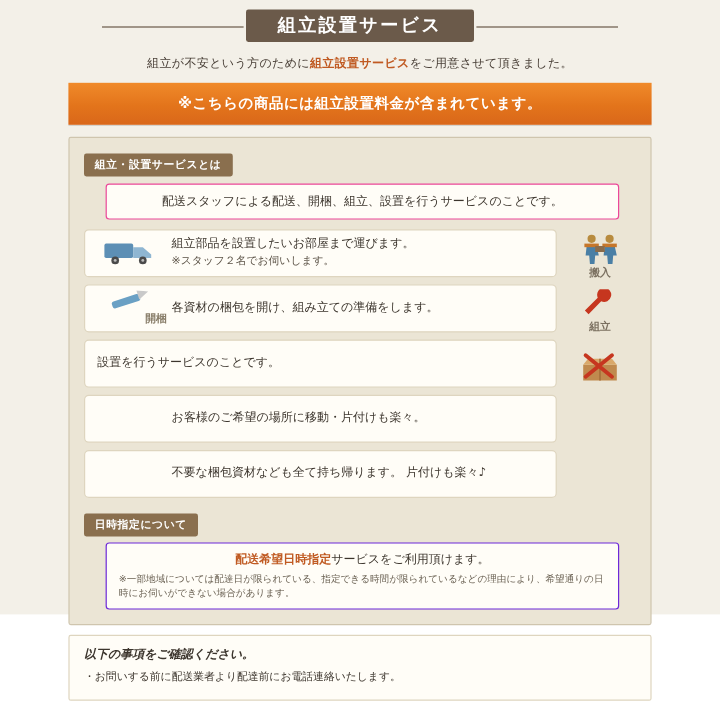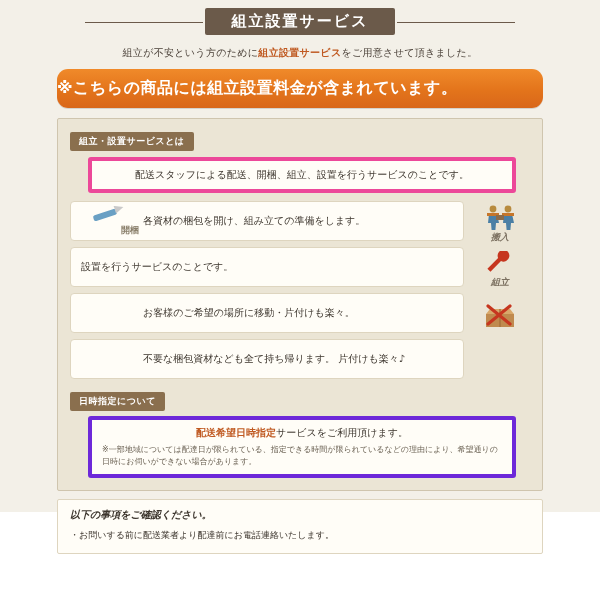--- a/index.html
+++ b/index.html
@@ -49,25 +49,25 @@
     letter-spacing: .3px;
   }
   .subtitle .accent { color: #c05a22; font-weight: bold; }
 
   
   .banner {
     width: 486px;
     margin: 0 auto;
     background: linear-gradient(180deg,#f08a2a 0%, #e3741b 55%, #d9671a 100%);
     color: #fff;
-    text-align: left;
-    font-size: 16px;
+    text-align: center;
+    font-size: 12px;
     font-weight: bold;
     padding: 9px 0;
-    border-radius: 11px;
+    border-radius: 0;
     letter-spacing: .5px;
     box-shadow: 0 1px 0 rgba(0,0,0,.12);
   }
 
   
   .panel {
     width: 486px;
     margin: 10px auto 0 auto;
     border: 1px solid #cfc5ae;
     background: #ebe5d5;
@@ -83,21 +83,21 @@
     font-weight: bold;
     padding: 3px 9px;
     border-radius: 2px;
     letter-spacing: .5px;
   }
   .tag-row { margin-bottom: 6px; }
   .tag-row.second { margin-top: 10px; }
 
   .white-line {
     background: #fffdf7;
-    border: 4px solid #ec4899;
+    border: 1px solid #ec4899;
     border-radius: 3px;
     font-size: 10px;
     color: #3c352d;
     padding: 7px 10px;
     text-align: center;
     margin-left: 18px;
     margin-right: 14px;
   }
 
   
@@ -143,29 +143,29 @@
     height: 46px;
     display: flex;
     flex-direction: column;
     align-items: center;
     justify-content: center;
     color: #7b7060;
     font-size: 9px;
     font-weight: bold;
     margin-bottom: 0;
   }
-  .ricon .label { margin-top: 1px; font-style: italic; }
+  .ricon .label { margin-top: 1px; }
 
   .steps-inner { margin-right: 66px; }
 
   
   .date-block { margin-top: 10px; }
   .date-main {
     background: #fffdf7;
-    border: 4px solid #6d28d9;
+    border: 1px solid #6d28d9;
     border-radius: 3px;
     padding: 6px 10px;
     margin-left: 18px;
     margin-right: 14px;
     margin-top: 5px;
   }
   .date-main .l1 {
     font-size: 10px;
     color: #3c352d;
     text-align: center;
@@ -255,20 +255,38 @@
             <path d="M4 12h28v13H4z" fill="#c08a4e"></path>
             <path d="M4 12l4-5h20l4 5z" fill="#d9a86a"></path>
             <path d="M18 7v18" stroke="#a8723c" stroke-width="1.5"></path>
             <path d="M6 4l22 18M28 4L6 22" stroke="#c6361f" stroke-width="3.2" stroke-linecap="round"></path>
           </svg>
         </div>
       </div>
 
       <div class="steps-inner">
 
+        <div class="step">
+          <div class="icon-cell">
+            <span class="glyph">
+              <svg width="46" height="24" viewBox="0 0 46 24" style="margin:0 auto;">
+                <rect x="2" y="5" width="24" height="12" rx="1.5" fill="#5d8fb5"></rect>
+                <path d="M26 8h8l7 6v3H26z" fill="#8fb6d2"></path>
+                <circle cx="11" cy="19" r="3.2" fill="#4a4a4a"></circle>
+                <circle cx="34" cy="19" r="3.2" fill="#4a4a4a"></circle>
+                <circle cx="11" cy="19" r="1.2" fill="#bbb"></circle>
+                <circle cx="34" cy="19" r="1.2" fill="#bbb"></circle>
+              </svg>
+            </span>
+          </div>
+          <div class="text-cell">
+            <div>組立部品を設置したいお部屋まで運びます。</div>
+            <div class="small">※スタッフ２名でお伺いします。</div>
+          </div>
+        </div>
 
         <div class="step">
           <div class="icon-cell">
             <span class="glyph">
               <svg width="42" height="18" viewBox="0 0 42 18" style="margin:0 auto;">
                 <rect x="6" y="6" width="24" height="6" rx="2" fill="#6aa0c4" transform="rotate(-18 18 9)"></rect>
                 <path d="M29 3l9 4-9 4z" fill="#c9c9c9" transform="rotate(-18 18 9)"></path>
               </svg>
             </span>
             <span>開梱</span>

